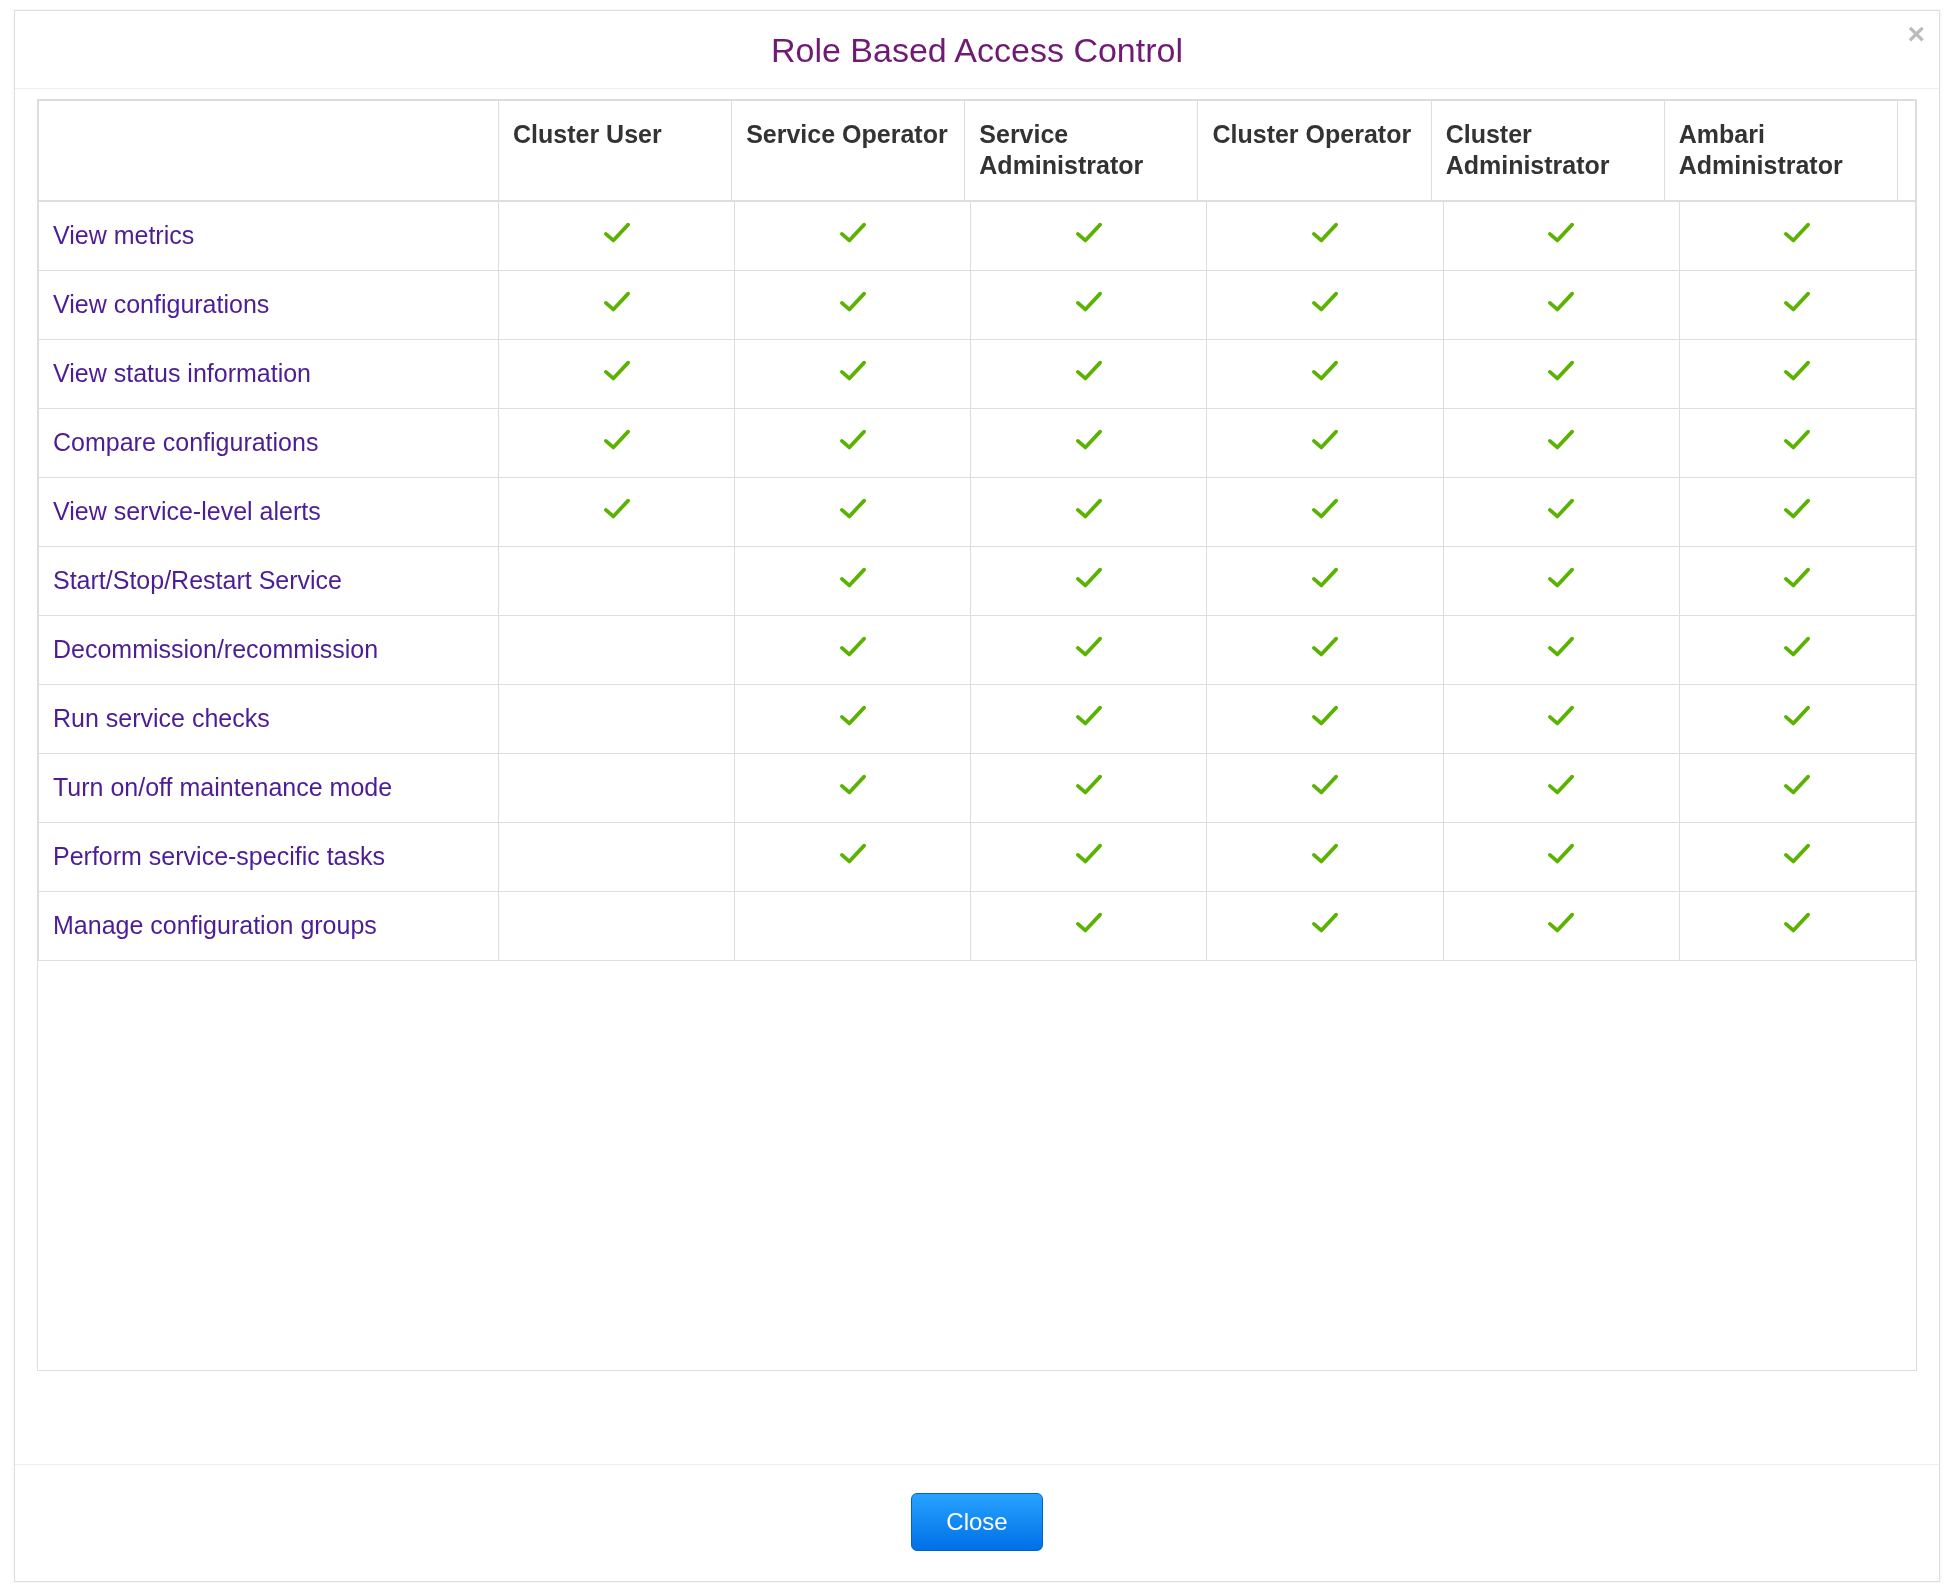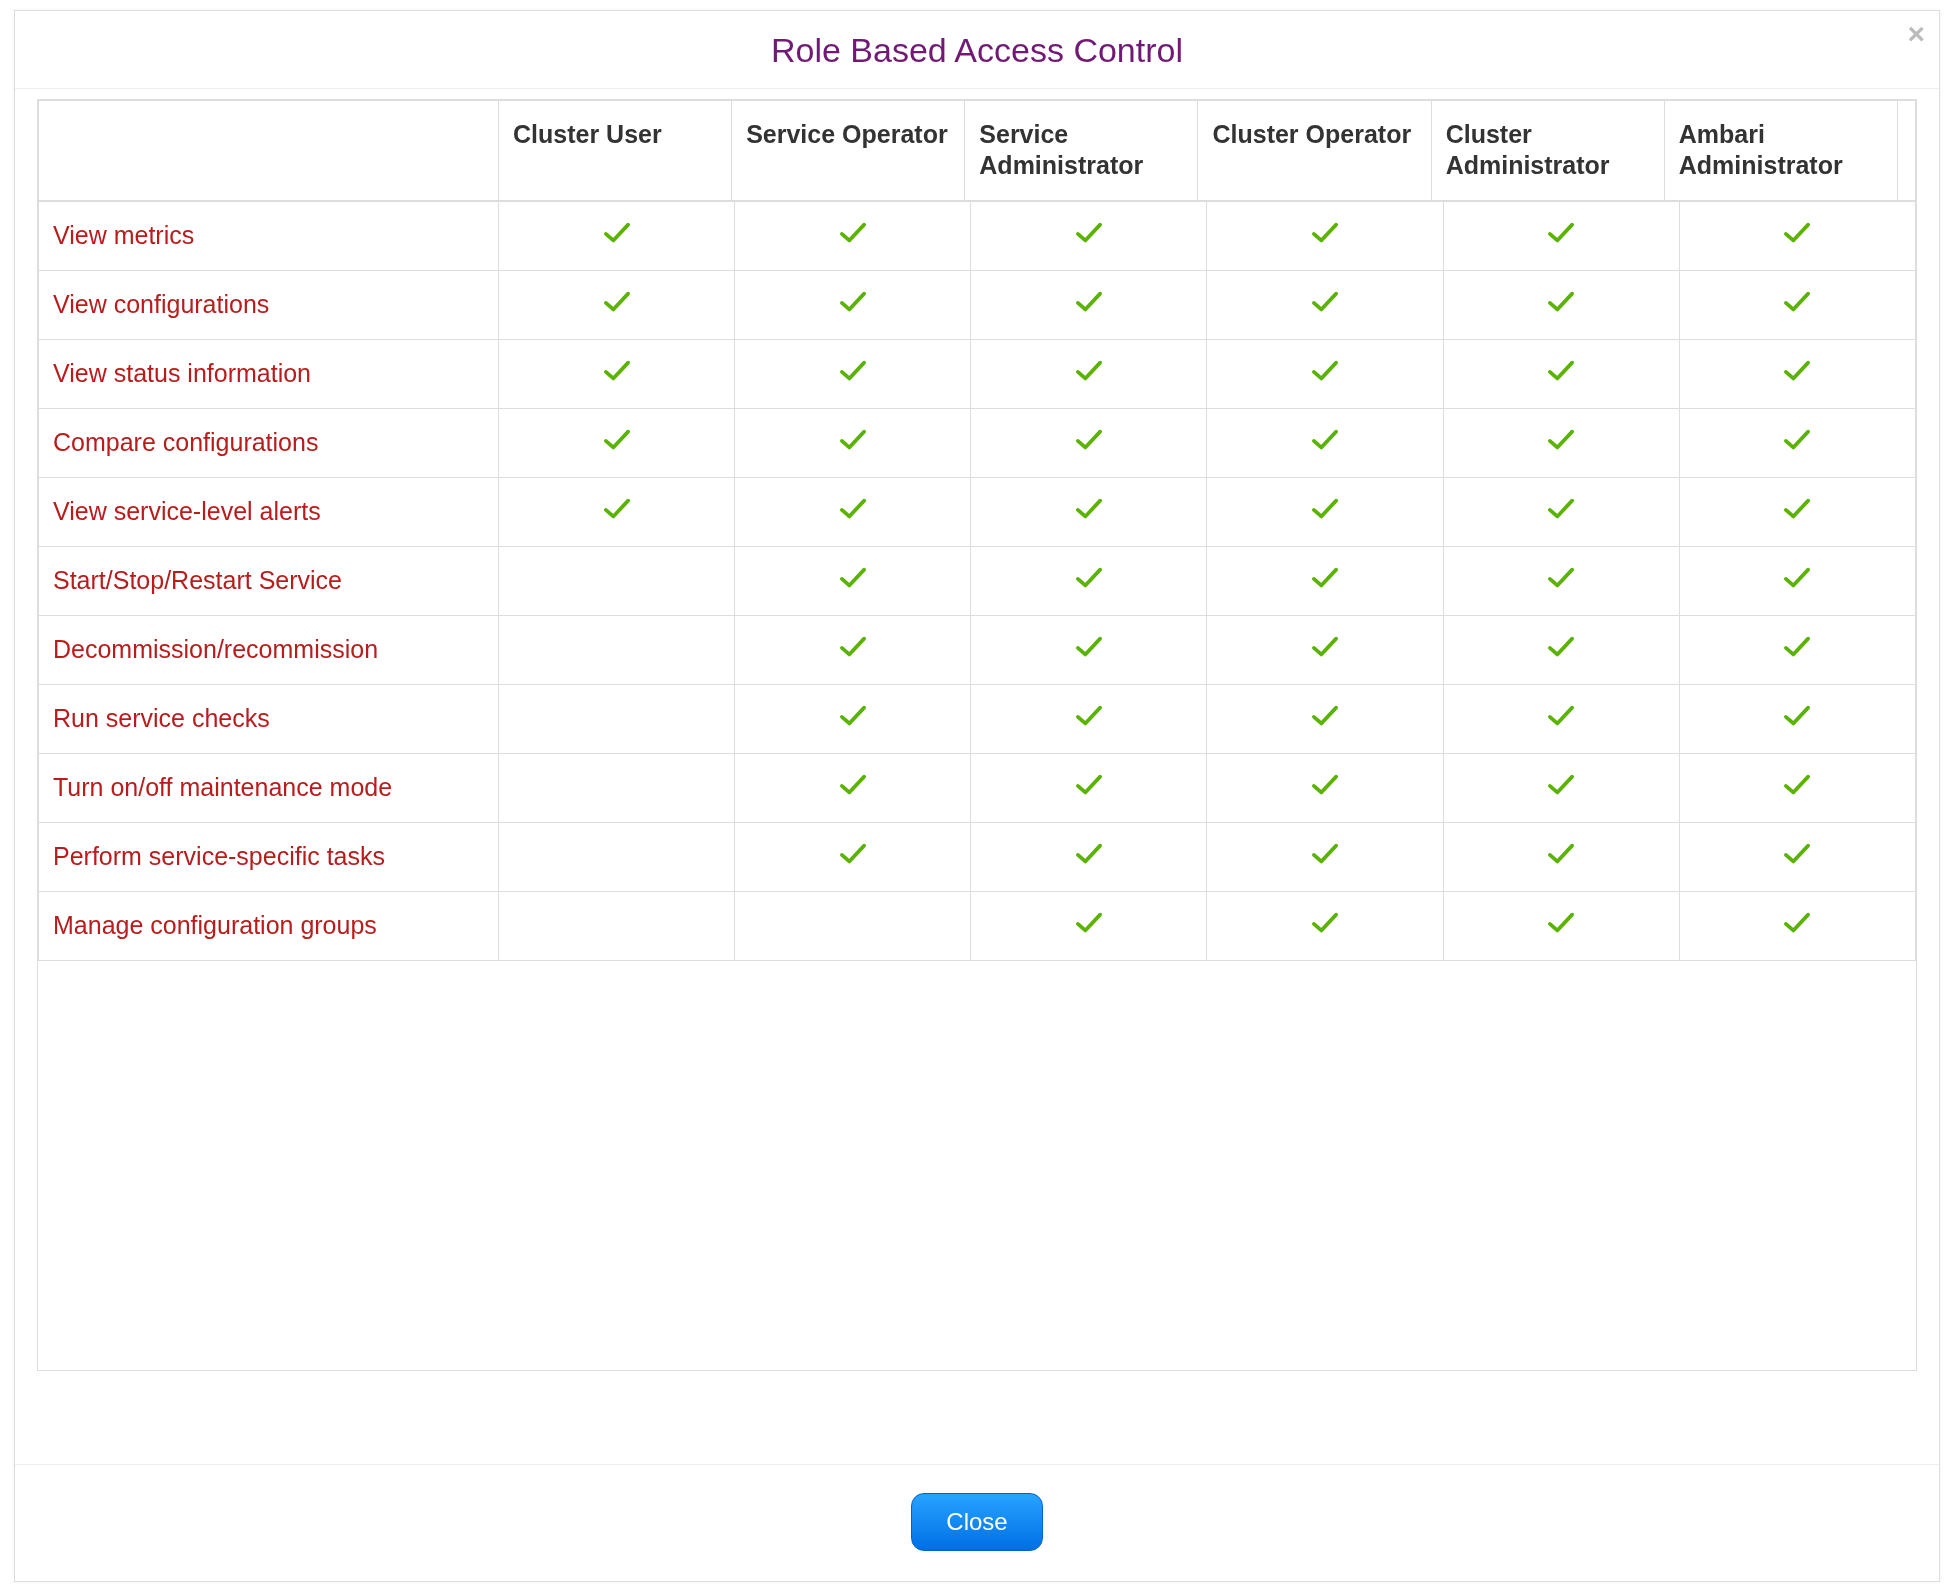--- a/index.html
+++ b/index.html
@@ -73,38 +73,38 @@
   .col-role{width:auto;}
   .scroll-body{
     flex:1 1 auto;
     overflow-y:scroll;
   }
   .section-row td{
     font-weight:700;
     color:#333;
     background:#fff;
   }
-  .perm-cell{color:#b91c1c;}
+  .perm-cell{color:#4c1d95;}
   .mark-cell{text-align:center;}
   .check{
     display:inline-block;
   }
   .check svg{width:30px;height:26px;display:block;}
   .check path{stroke:#59b300;stroke-width:4;fill:none;stroke-linecap:round;stroke-linejoin:round;}
   .modal-footer{
     border-top:1px solid #eee;
     padding:28px 0 30px;
     text-align:center;
   }
   .btn-close{
     display:inline-block;
     background:linear-gradient(to bottom,#27a3ff,#006fe6);
     color:#fff;
     border:1px solid #0062cc;
-    border-radius:13px;
+    border-radius:6px;
     padding:14px 34px;
     font-size:24px;
     cursor:pointer;
   }
   
   .scroll-body::-webkit-scrollbar{width:18px;}
   .scroll-body::-webkit-scrollbar-track{background:#f1f1f1;}
   .scroll-body::-webkit-scrollbar-thumb{background:#c1c1c1;}
 </style>
 </head>

